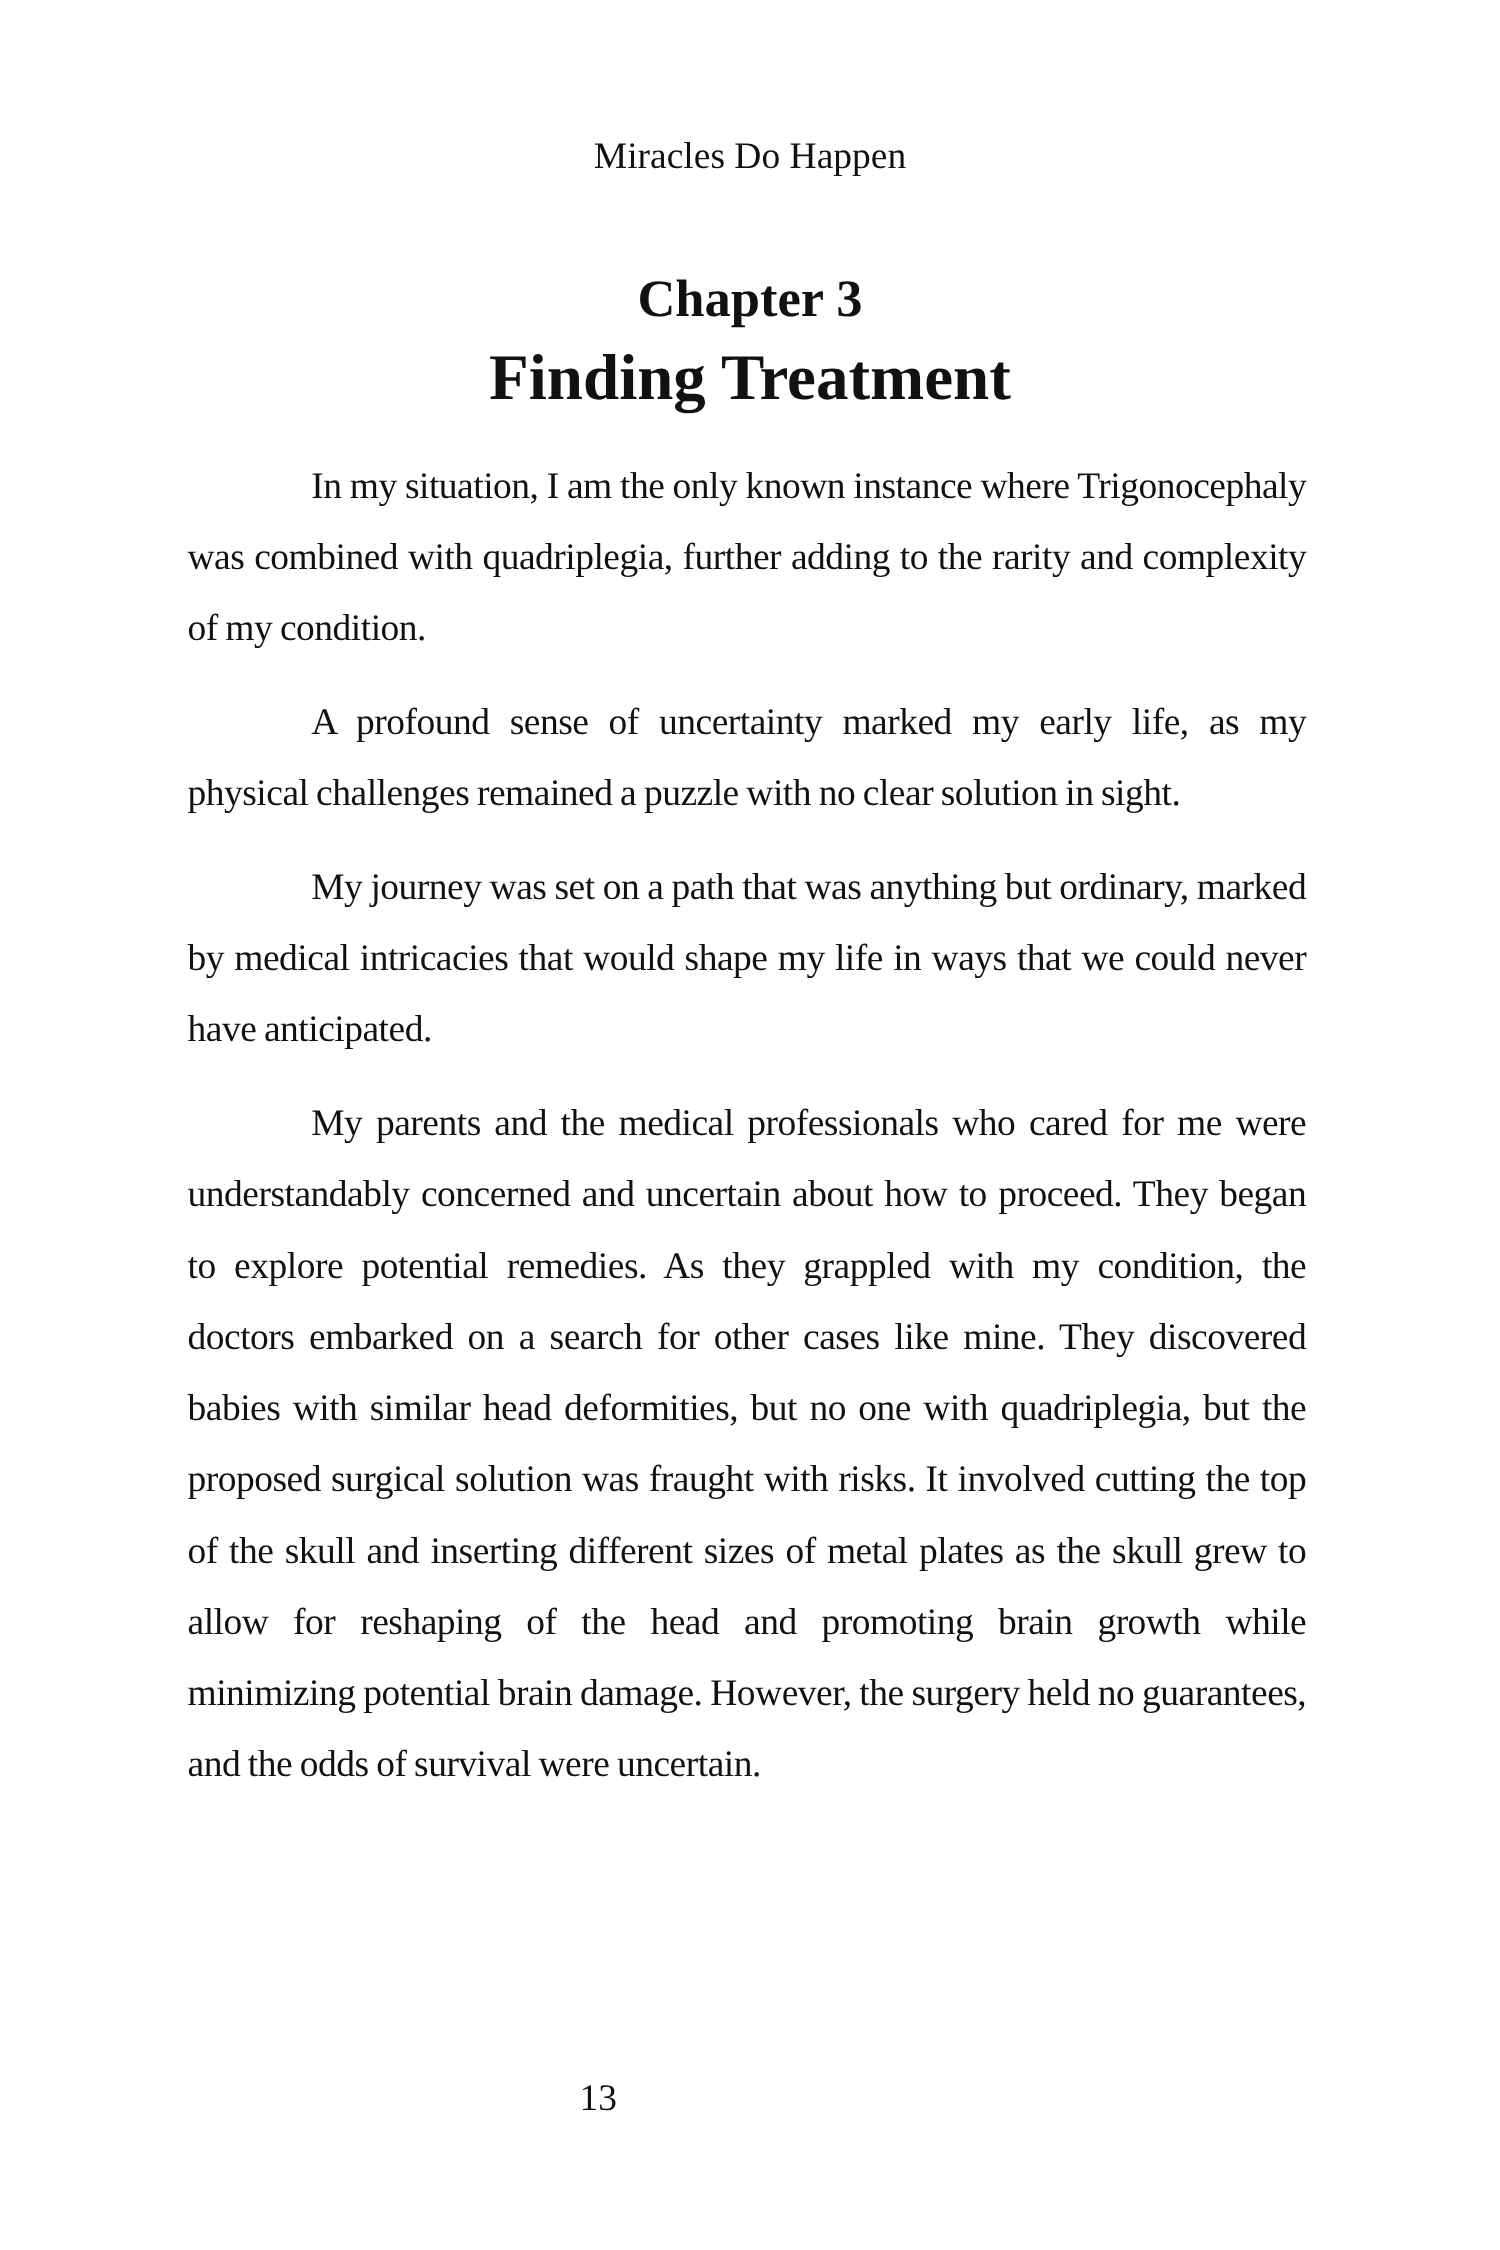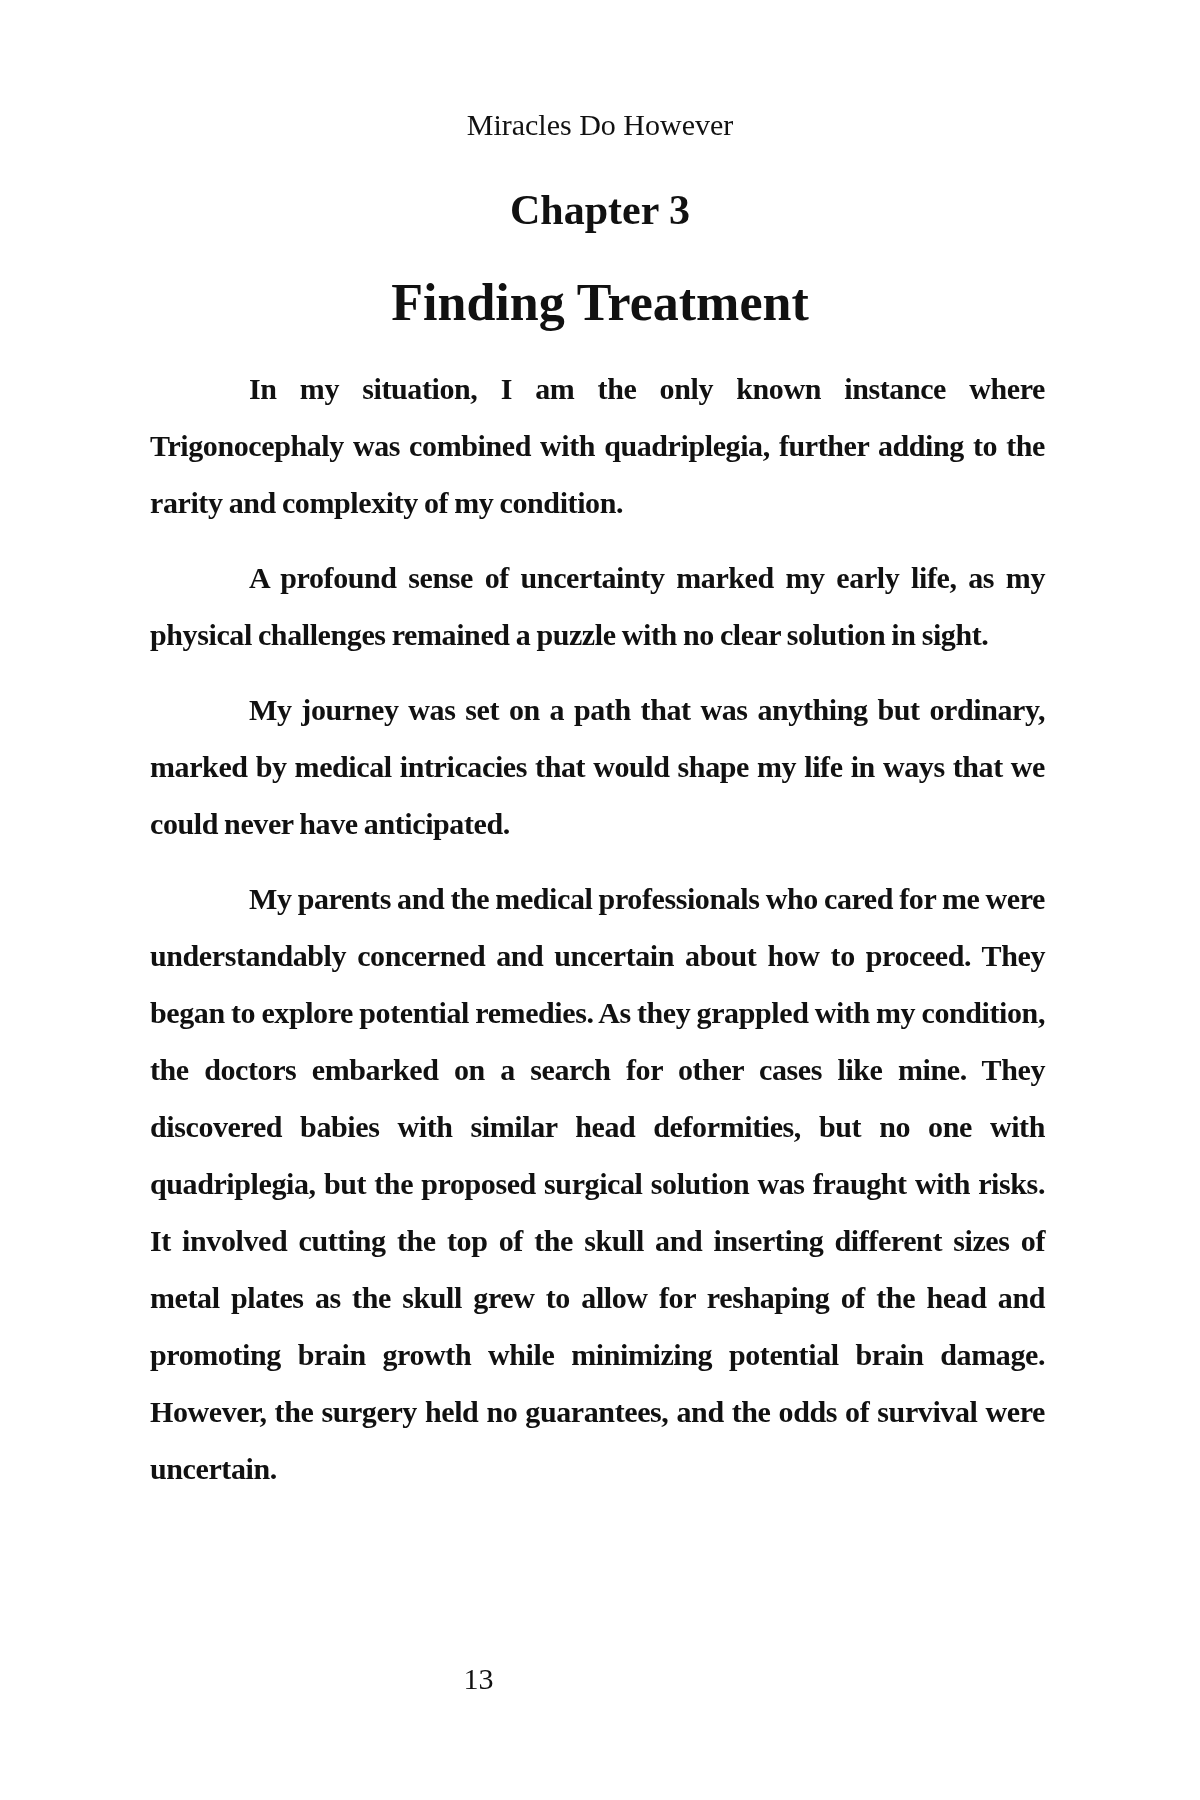--- a/index.html
+++ b/index.html
@@ -1,34 +1,34 @@
 <!DOCTYPE html>
 <html><head>
 <meta charset="utf-8">
 <style>
   html, body { margin: 0; padding: 0; background: #ffffff; }
   body { width: 1200px; height: 1800px; position: relative; overflow: hidden;
          font-family: "Liberation Serif", "DejaVu Serif", serif; color: #111111; }
   .running-head { position: absolute; top: 106px; left: 0; width: 1200px; text-align: center;
                   font-size: 30px; line-height: 38px; }
-  .chapter-num { position: absolute; top: 184px; left: 0; width: 1200px; text-align: center;
+  .chapter-num { position: absolute; top: 214px; left: 0; width: 1200px; text-align: center;
                  font-size: 42px; font-weight: bold; line-height: 52px; }
   .chapter-title { position: absolute; top: 277px; left: 0; width: 1200px; text-align: center;
                    font-size: 52px; font-weight: bold; line-height: 52px; }
   .body-text { position: absolute; top: 360px; left: 150px; width: 895px; }
   .para { margin: 0 0 18px 0; font-size: 30px; line-height: 57px; text-align: justify;
-          text-indent: 99px; letter-spacing: -0.4px; word-spacing: -1px; font-weight: bold; }
+          text-indent: 99px; letter-spacing: -0.4px; word-spacing: -1px; }
   .page-number { position: absolute; top: 1660px; left: 0; width: 957px; text-align: center;
                  font-size: 30px; line-height: 38px; }
 </style>
 </head>
 <body>
 
 <div>
-  <div class="running-head">Miracles Do However</div>
+  <div class="running-head">Miracles Do Happen</div>
   <h1 class="chapter-num" style="margin:0">Chapter 3</h1>
   <h2 class="chapter-title" style="margin:0">Finding Treatment</h2>
 
   <div class="body-text">
     <p class="para">In my situation, I am the only known instance where Trigonocephaly was combined with quadriplegia, further adding to the rarity and complexity of my condition.</p>
     <p class="para">A profound sense of uncertainty marked my early life, as my physical challenges remained a puzzle with no clear solution in sight.</p>
     <p class="para"> My journey was set on a path that was anything but ordinary, marked by medical intricacies that would shape my life in ways that we could never have anticipated.</p>
     <p class="para">My parents and the medical professionals who cared for me were understandably concerned and uncertain about how to proceed. They began to explore potential remedies. As they grappled with my condition, the doctors embarked on a search for other cases like mine. They discovered babies with similar head deformities, but no one with quadriplegia, but the proposed surgical solution was fraught with risks. It involved cutting the top of the skull and inserting different sizes of metal plates as the skull grew to allow for reshaping of the head and promoting brain growth while minimizing potential brain damage. However, the surgery held no guarantees, and the odds of survival were uncertain.</p>
   </div>
 

